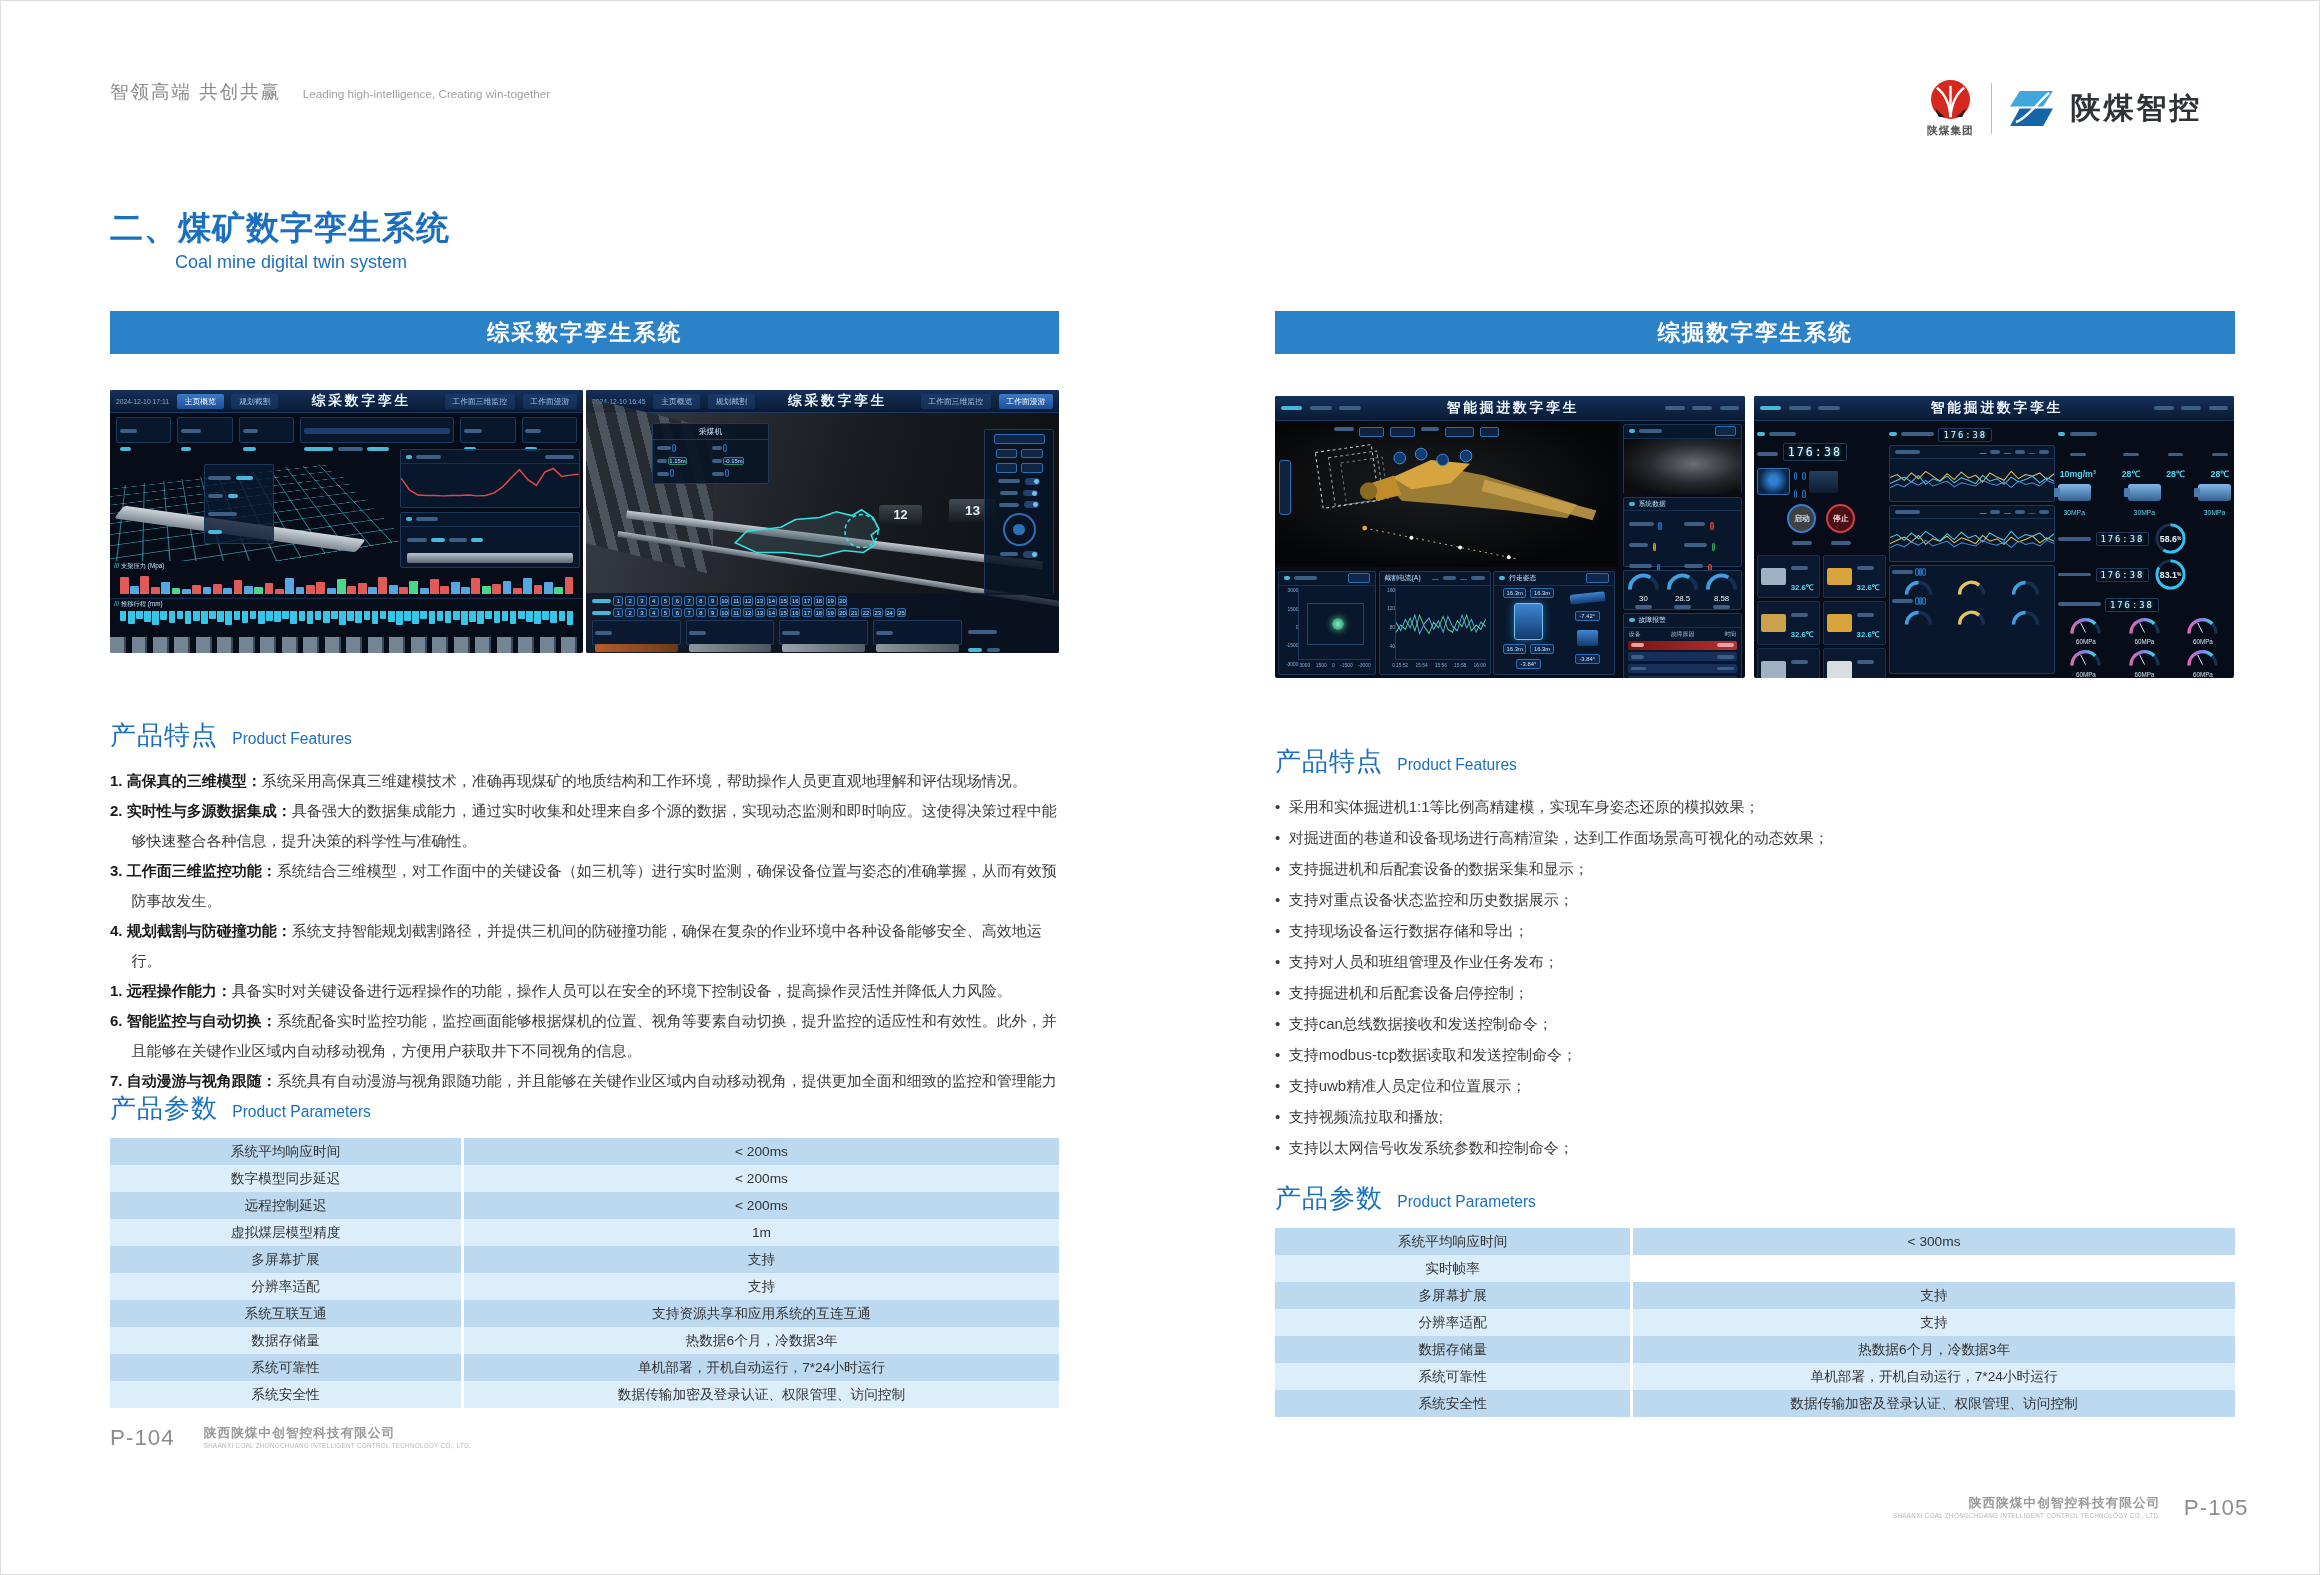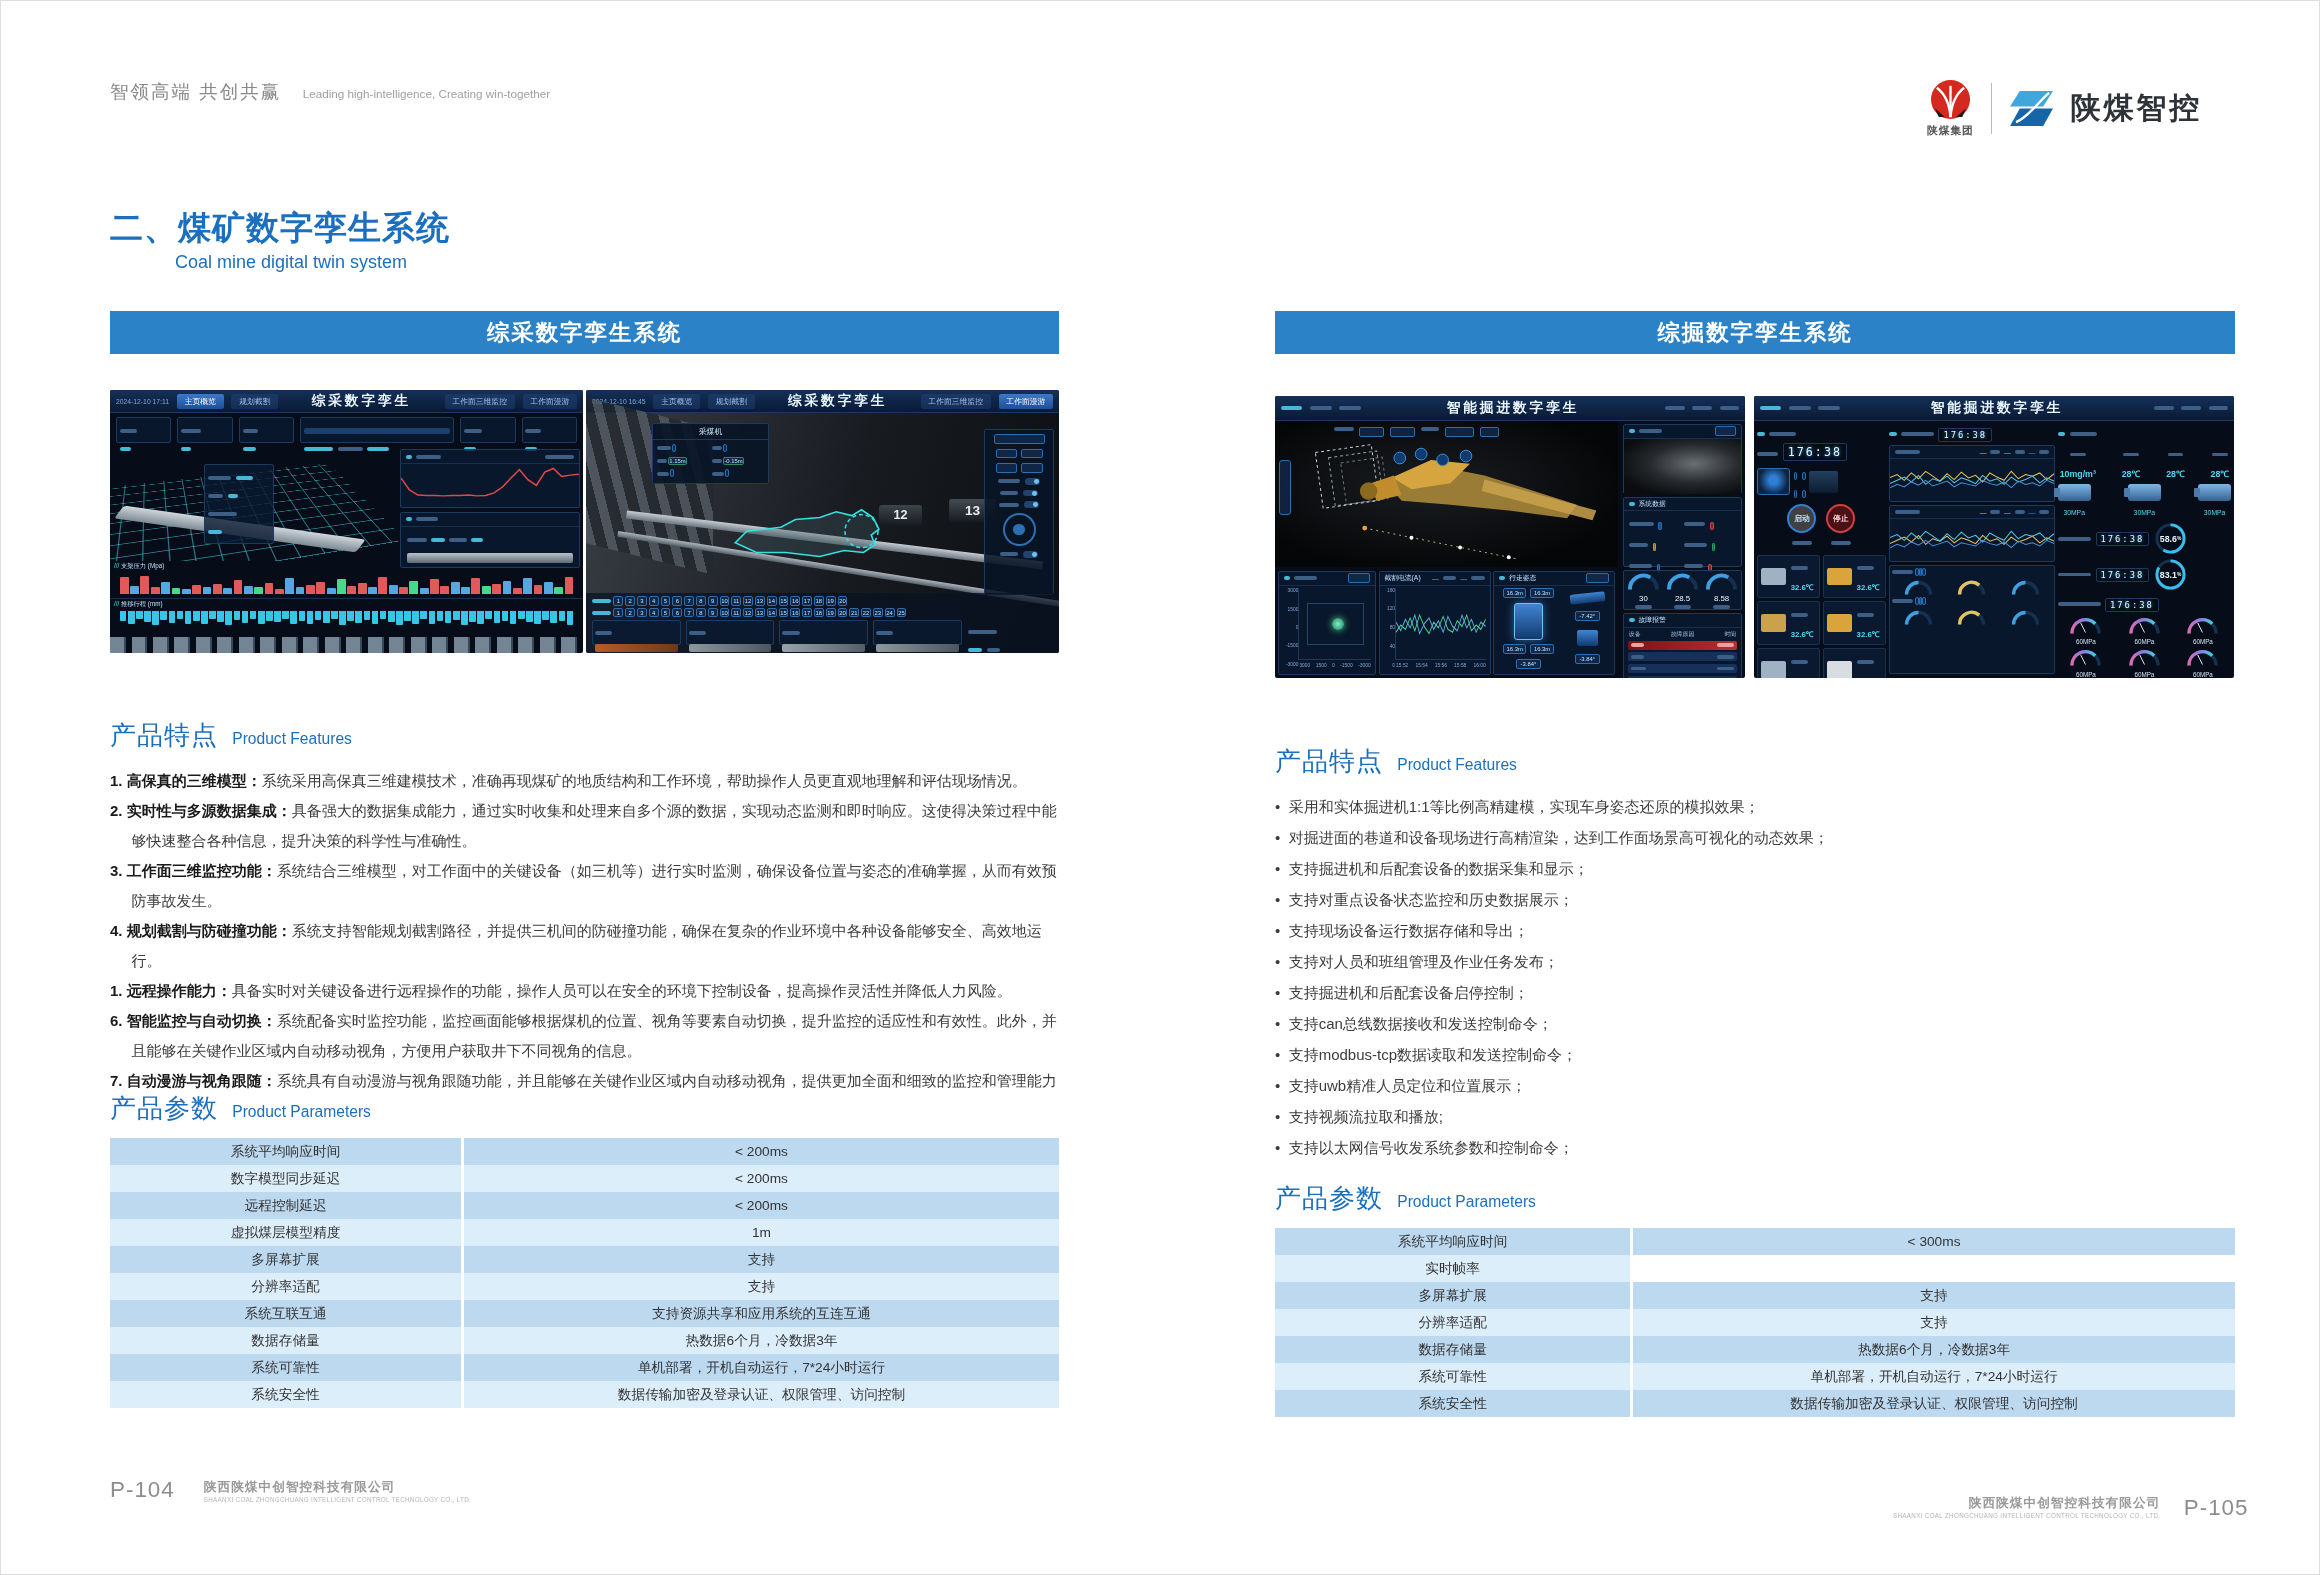--- a/index.html
+++ b/index.html
@@ -1065,21 +1065,21 @@
       <div class="prow">
       <div class="pk">系统可靠性</div>
       <div class="pv">单机部署，开机自动运行，7*24小时运行</div>
     </div>
       <div class="prow">
       <div class="pk">系统安全性</div>
       <div class="pv">数据传输加密及登录认证、权限管理、访问控制</div>
     </div>
     </div>
 
-  <div class="abs" style="left:109px;top:1476px;display:flex;align-items:flex-end;gap:29px">
+  <div class="abs" style="left:109px;top:1424px;display:flex;align-items:flex-start;gap:29px">
     <span class="pageno">P-104</span>
     <span>
       <div class="f-zh">陕西陕煤中创智控科技有限公司</div>
       <div class="f-en">SHAANXI COAL ZHONGCHUANG INTELLIGENT CONTROL TECHNOLOGY CO., LTD.</div>
     </span>
   </div>
   <div class="abs" style="left:1892px;top:1494px;display:flex;align-items:flex-start;gap:23.4px">
     <span style="text-align:right">
       <div class="f-zh">陕西陕煤中创智控科技有限公司</div>
       <div class="f-en">SHAANXI COAL ZHONGCHUANG INTELLIGENT CONTROL TECHNOLOGY CO., LTD.</div>

